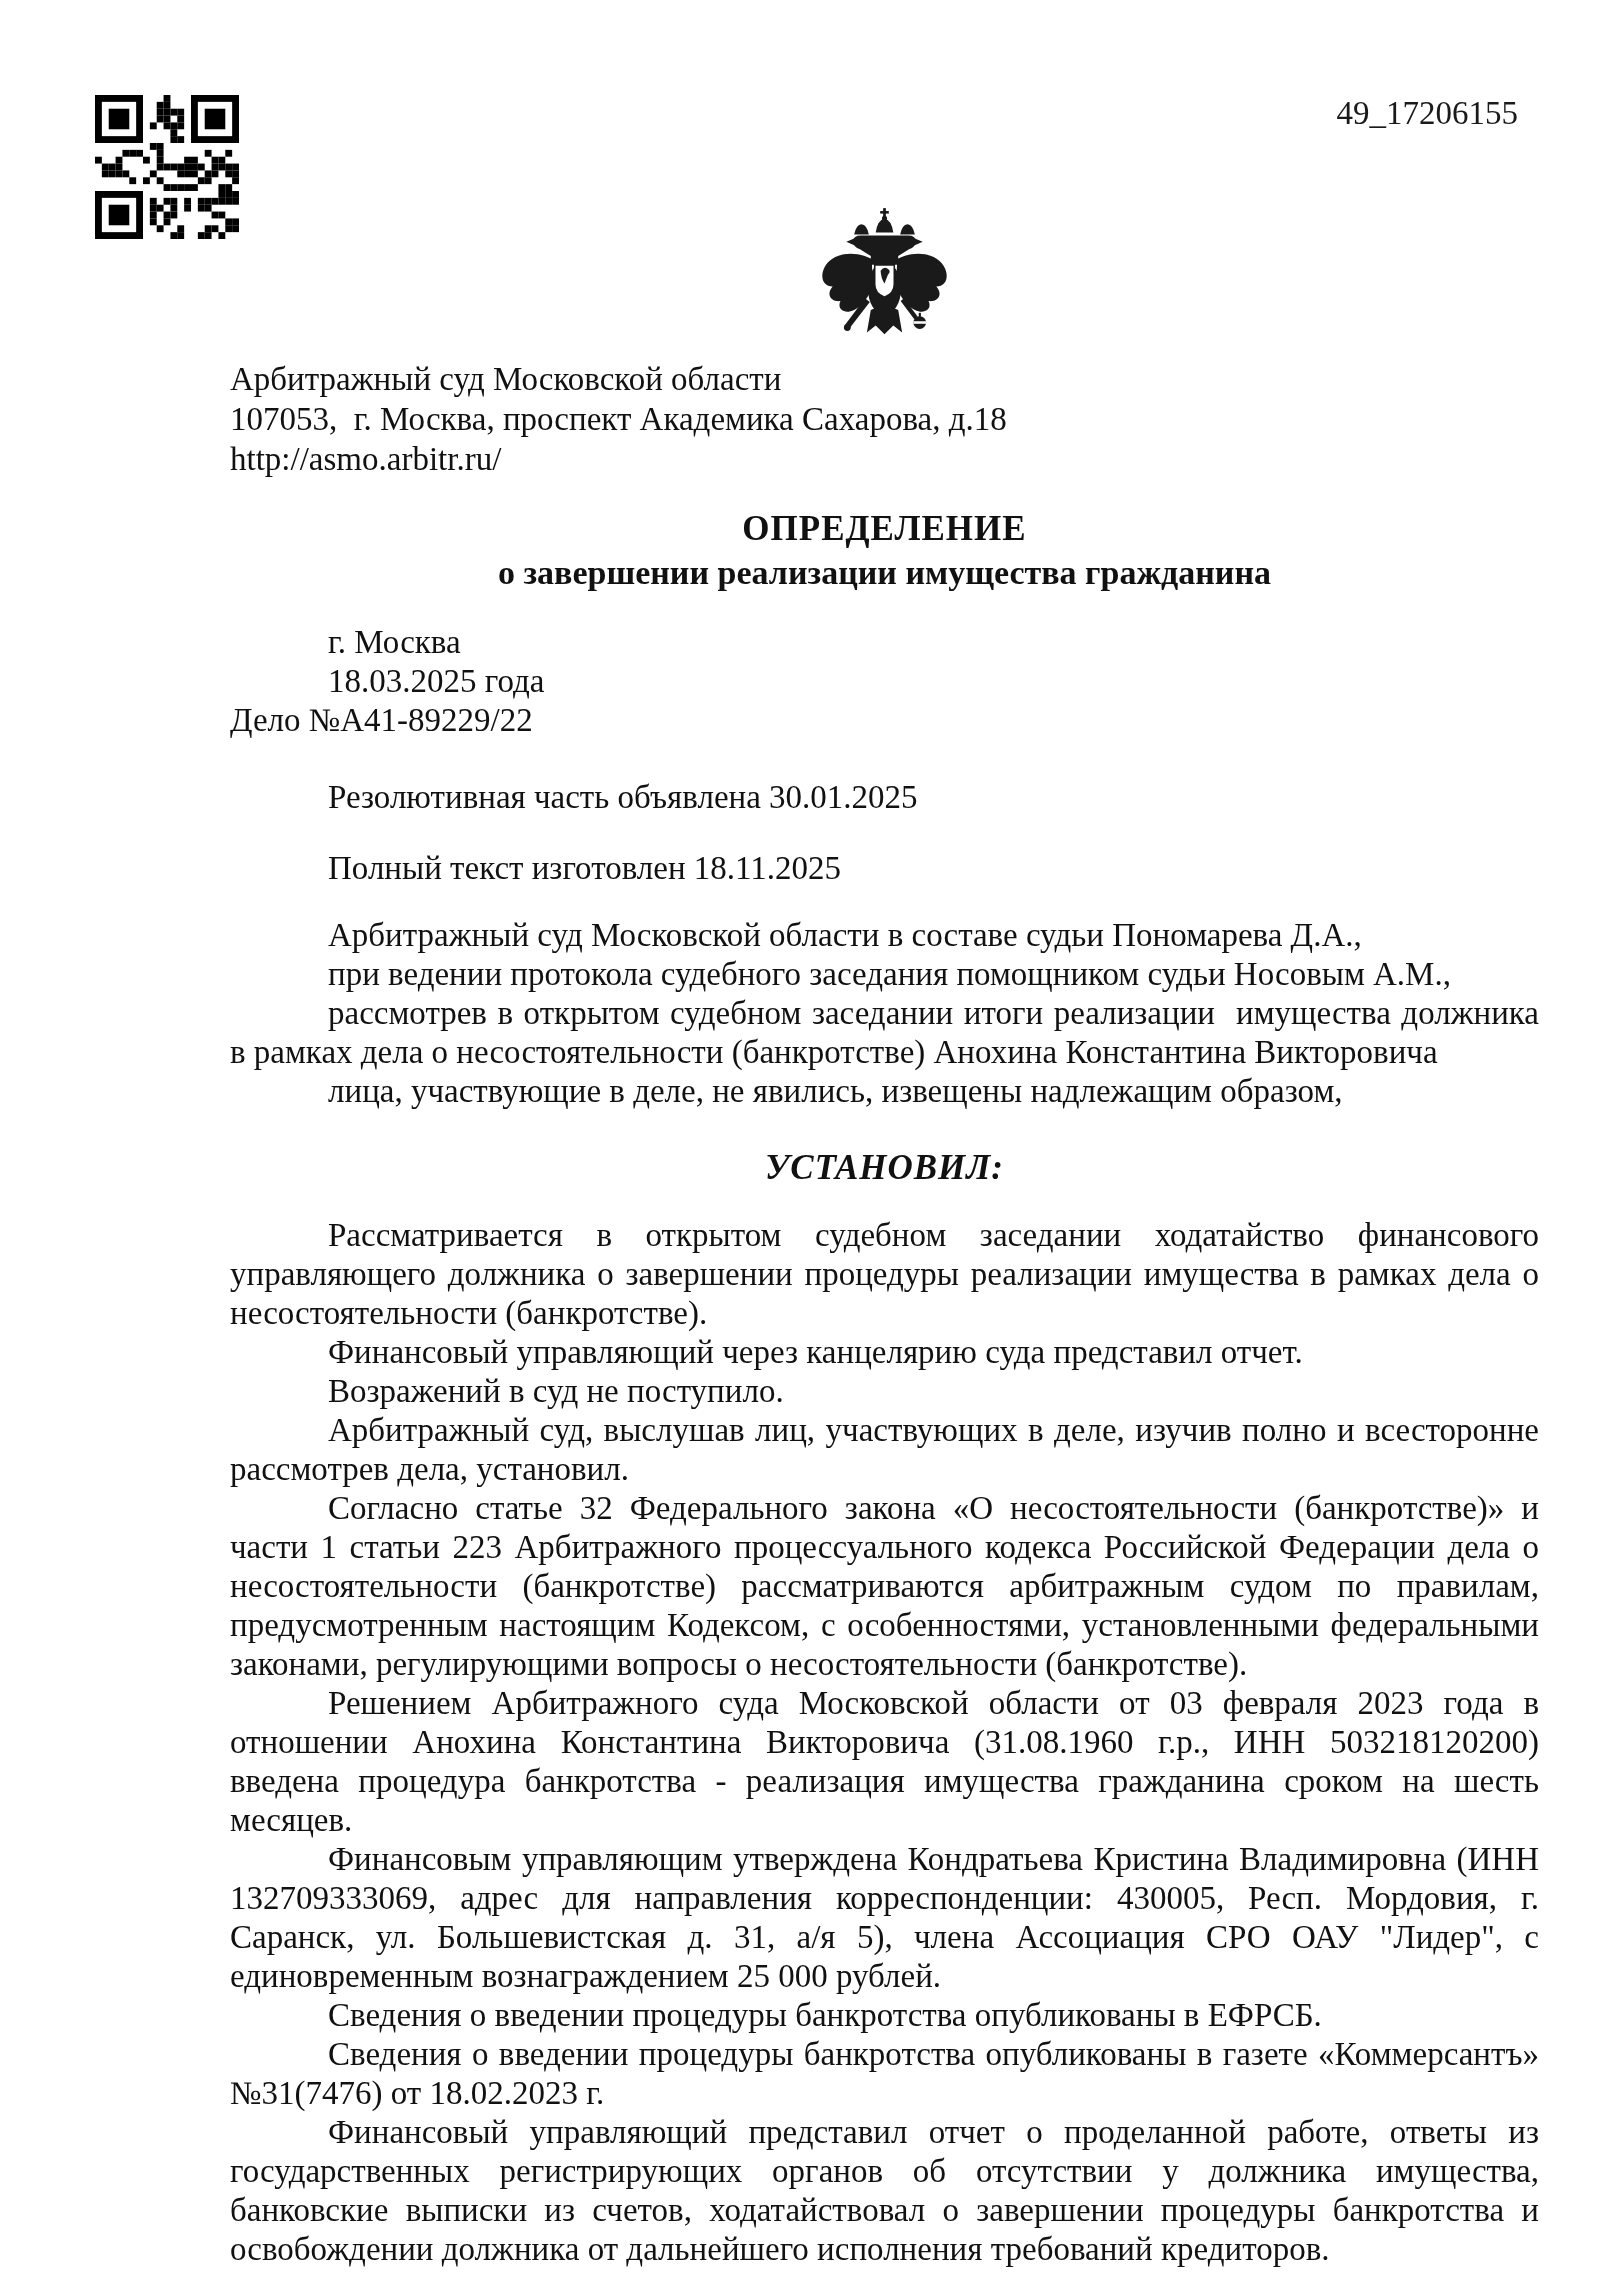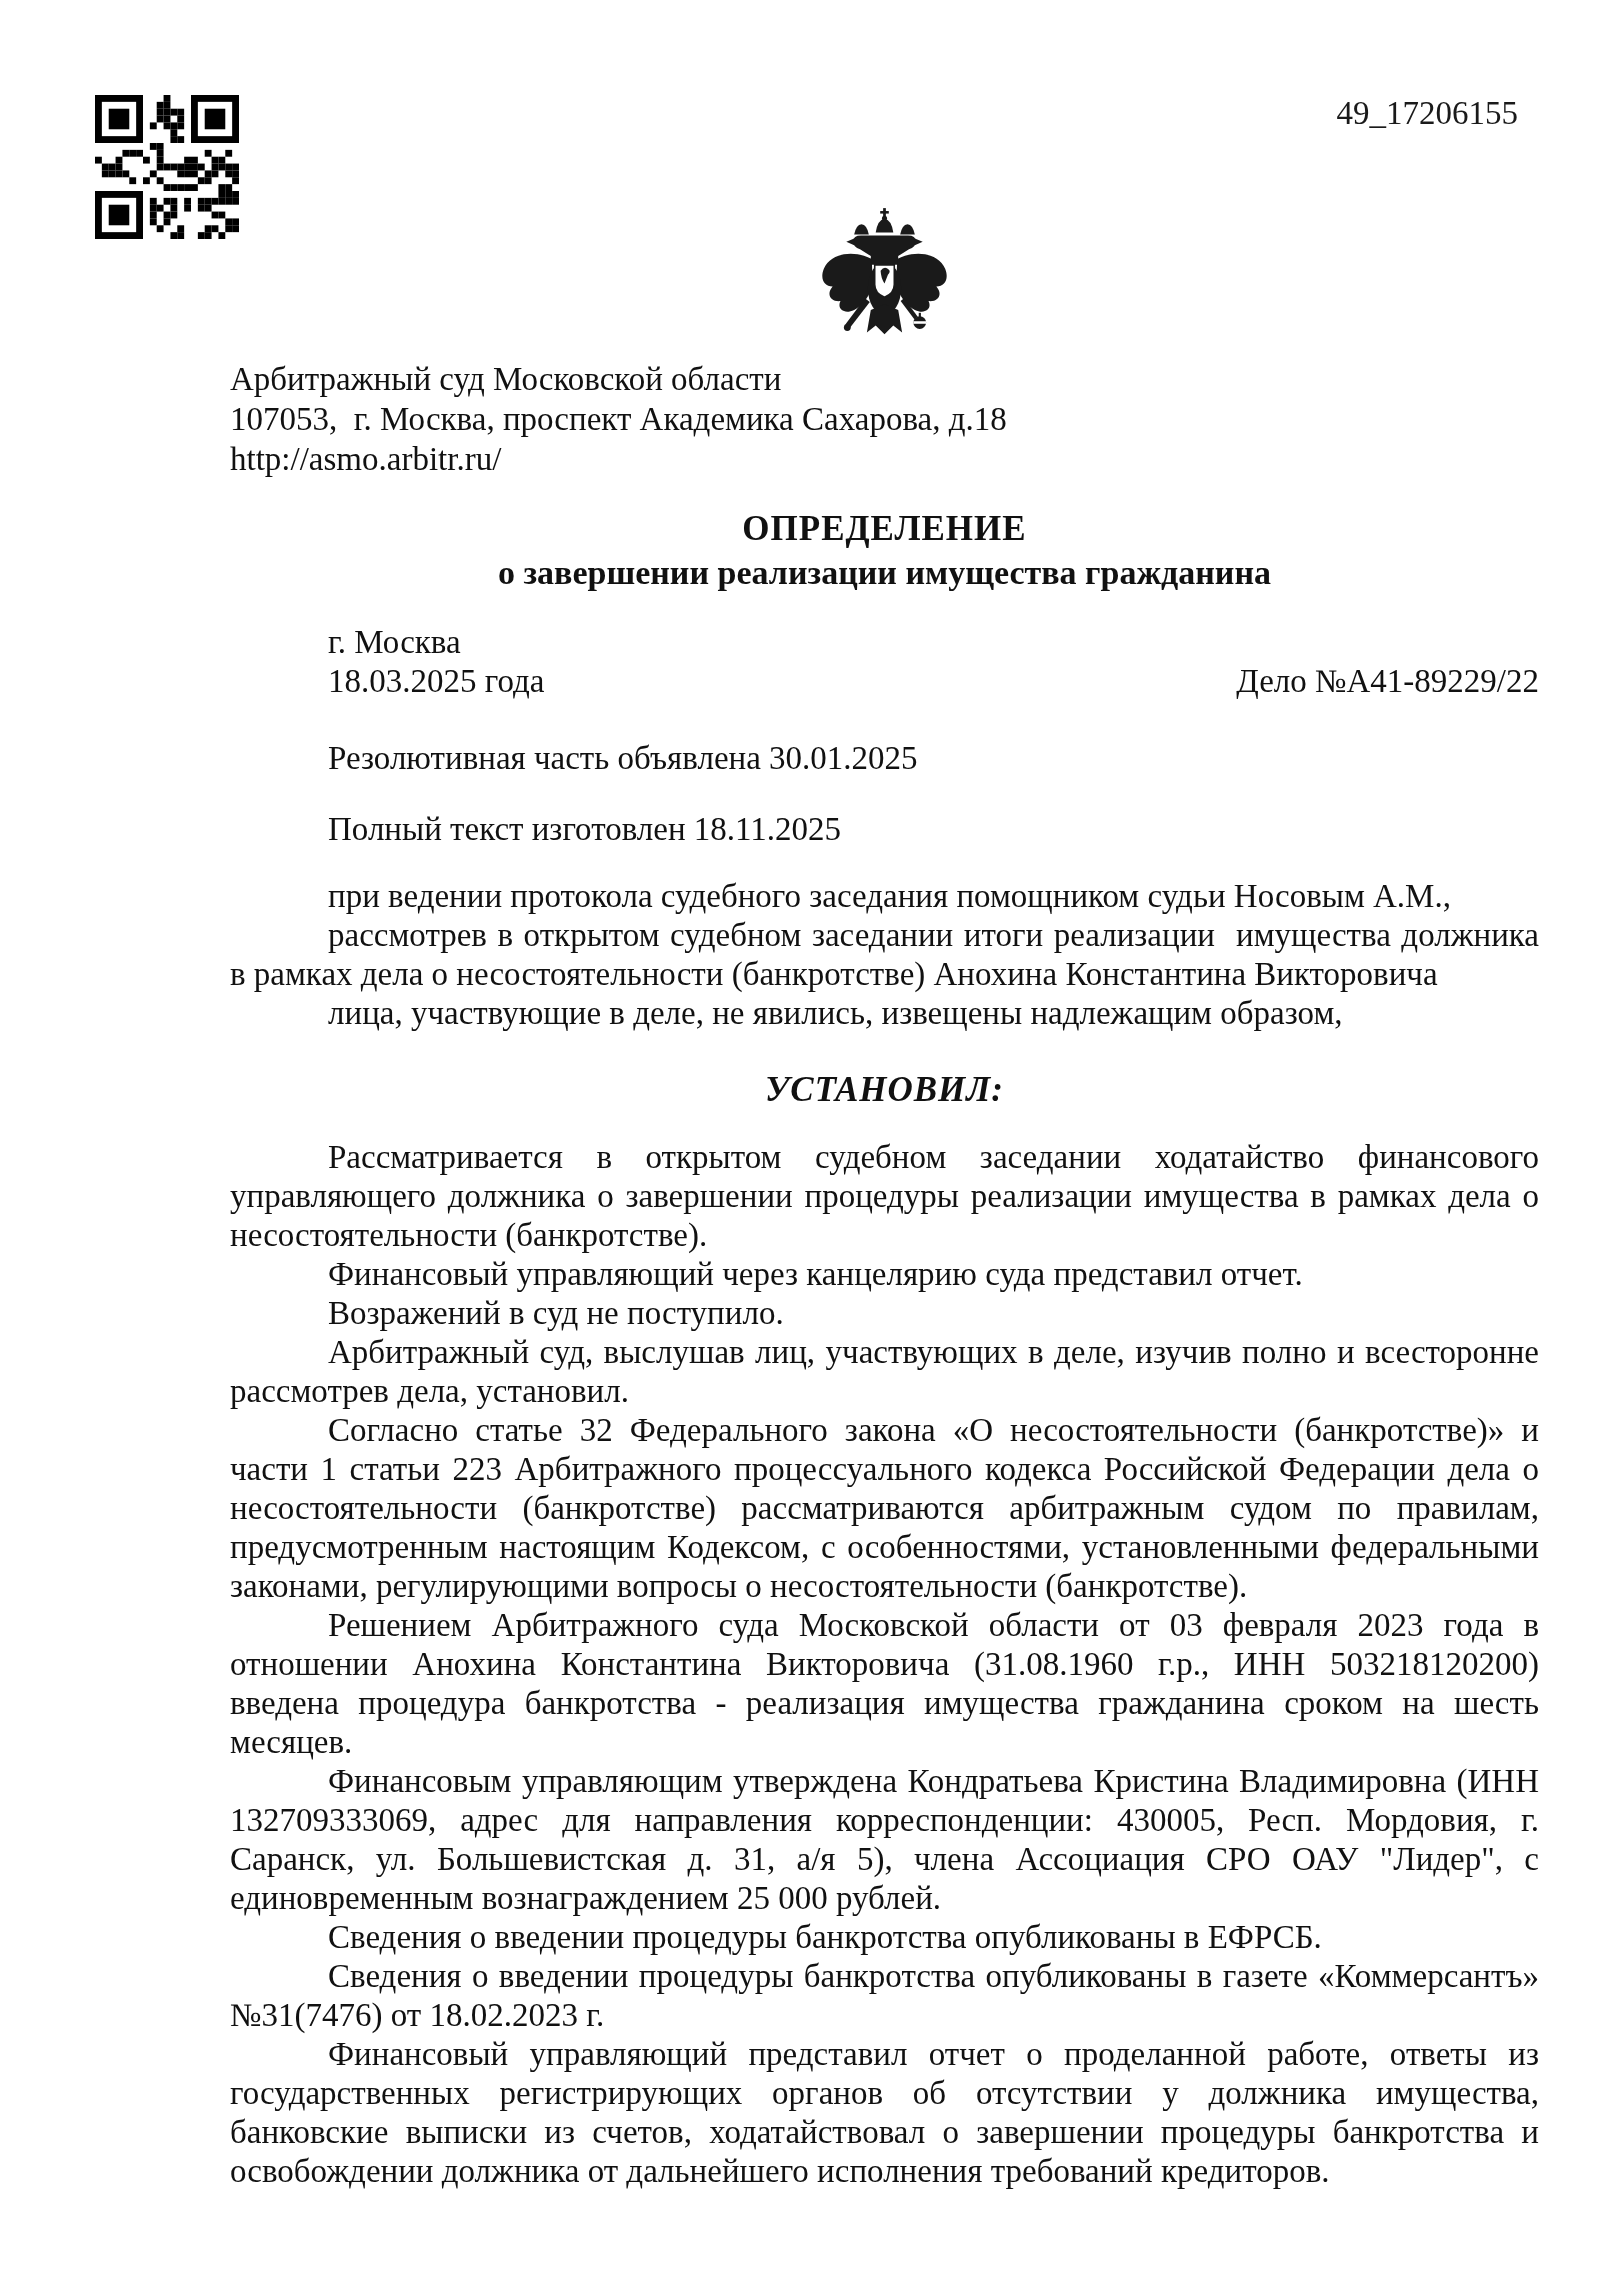--- a/index.html
+++ b/index.html
@@ -18,21 +18,21 @@
     font-size:33px; line-height:39px; color:#1a1a1a;
   }
   .content { position:absolute; left:230px; top:0; width:1309px; }
   .emblem { display:block; margin:208px auto 3.9px auto; }
   .court-header { text-align:left; font-size:33px; line-height:40px; margin-top:2px; }
   .title-block { text-align:center; margin-top:27.4px; }
   .doc-title   { font-size:35px; line-height:45px; font-weight:bold; letter-spacing:1px; }
   .doc-subtitle{ font-size:34px; line-height:43px; font-weight:bold; }
   .case-block { margin-top:29px; font-size:33px; line-height:39px; }
   .city { margin-left:98px; }
-  .date-row { display:flex; justify-content:space-between; }
+  .date-row { display:flex; justify-content:space-between;flex-direction:column; }
   .date-row .date { margin-left:98px; }
   .res-block { margin-top:38px; font-size:33px; line-height:39px; }
   .res-block > div { margin-left:98px;margin-top:32px; }
   .intro-block { margin-top:27.4px; }
   .para {
     margin:0; font-size:33px; line-height:39px;
     text-align:justify; text-indent:98px;
   }
   .ustanovil {
     margin-top:37px; margin-bottom:29px;
@@ -216,20 +216,21 @@
         <span class="case-number">Дело №А41-89229/22</span>
       </div>
     </div>
 
     <div class="res-block">
       <div>Резолютивная часть объявлена 30.01.2025</div>
       <div>Полный текст изготовлен 18.11.2025</div>
     </div>
 
     <div class="intro-block">
+        <p class="para">Арбитражный суд Московской области в составе судьи Пономарева Д.А.,</p>
         <p class="para">при ведении протокола судебного заседания помощником судьи Носовым А.М.,</p>
         <p class="para">рассмотрев в открытом судебном заседании итоги реализации&nbsp; имущества должника в рамках дела о несостоятельности (банкротстве) Анохина Константина Викторовича</p>
         <p class="para">лица, участвующие в деле, не явились, извещены надлежащим образом,</p>
       </div>
 
     <div class="ustanovil">УСТАНОВИЛ:</div>
 
     <div class="body-block">
         <p class="para">Рассматривается в открытом судебном заседании ходатайство финансового управляющего должника о завершении процедуры реализации имущества в рамках дела о несостоятельности (банкротстве).</p>
         <p class="para">Финансовый управляющий через канцелярию суда представил отчет.</p>

